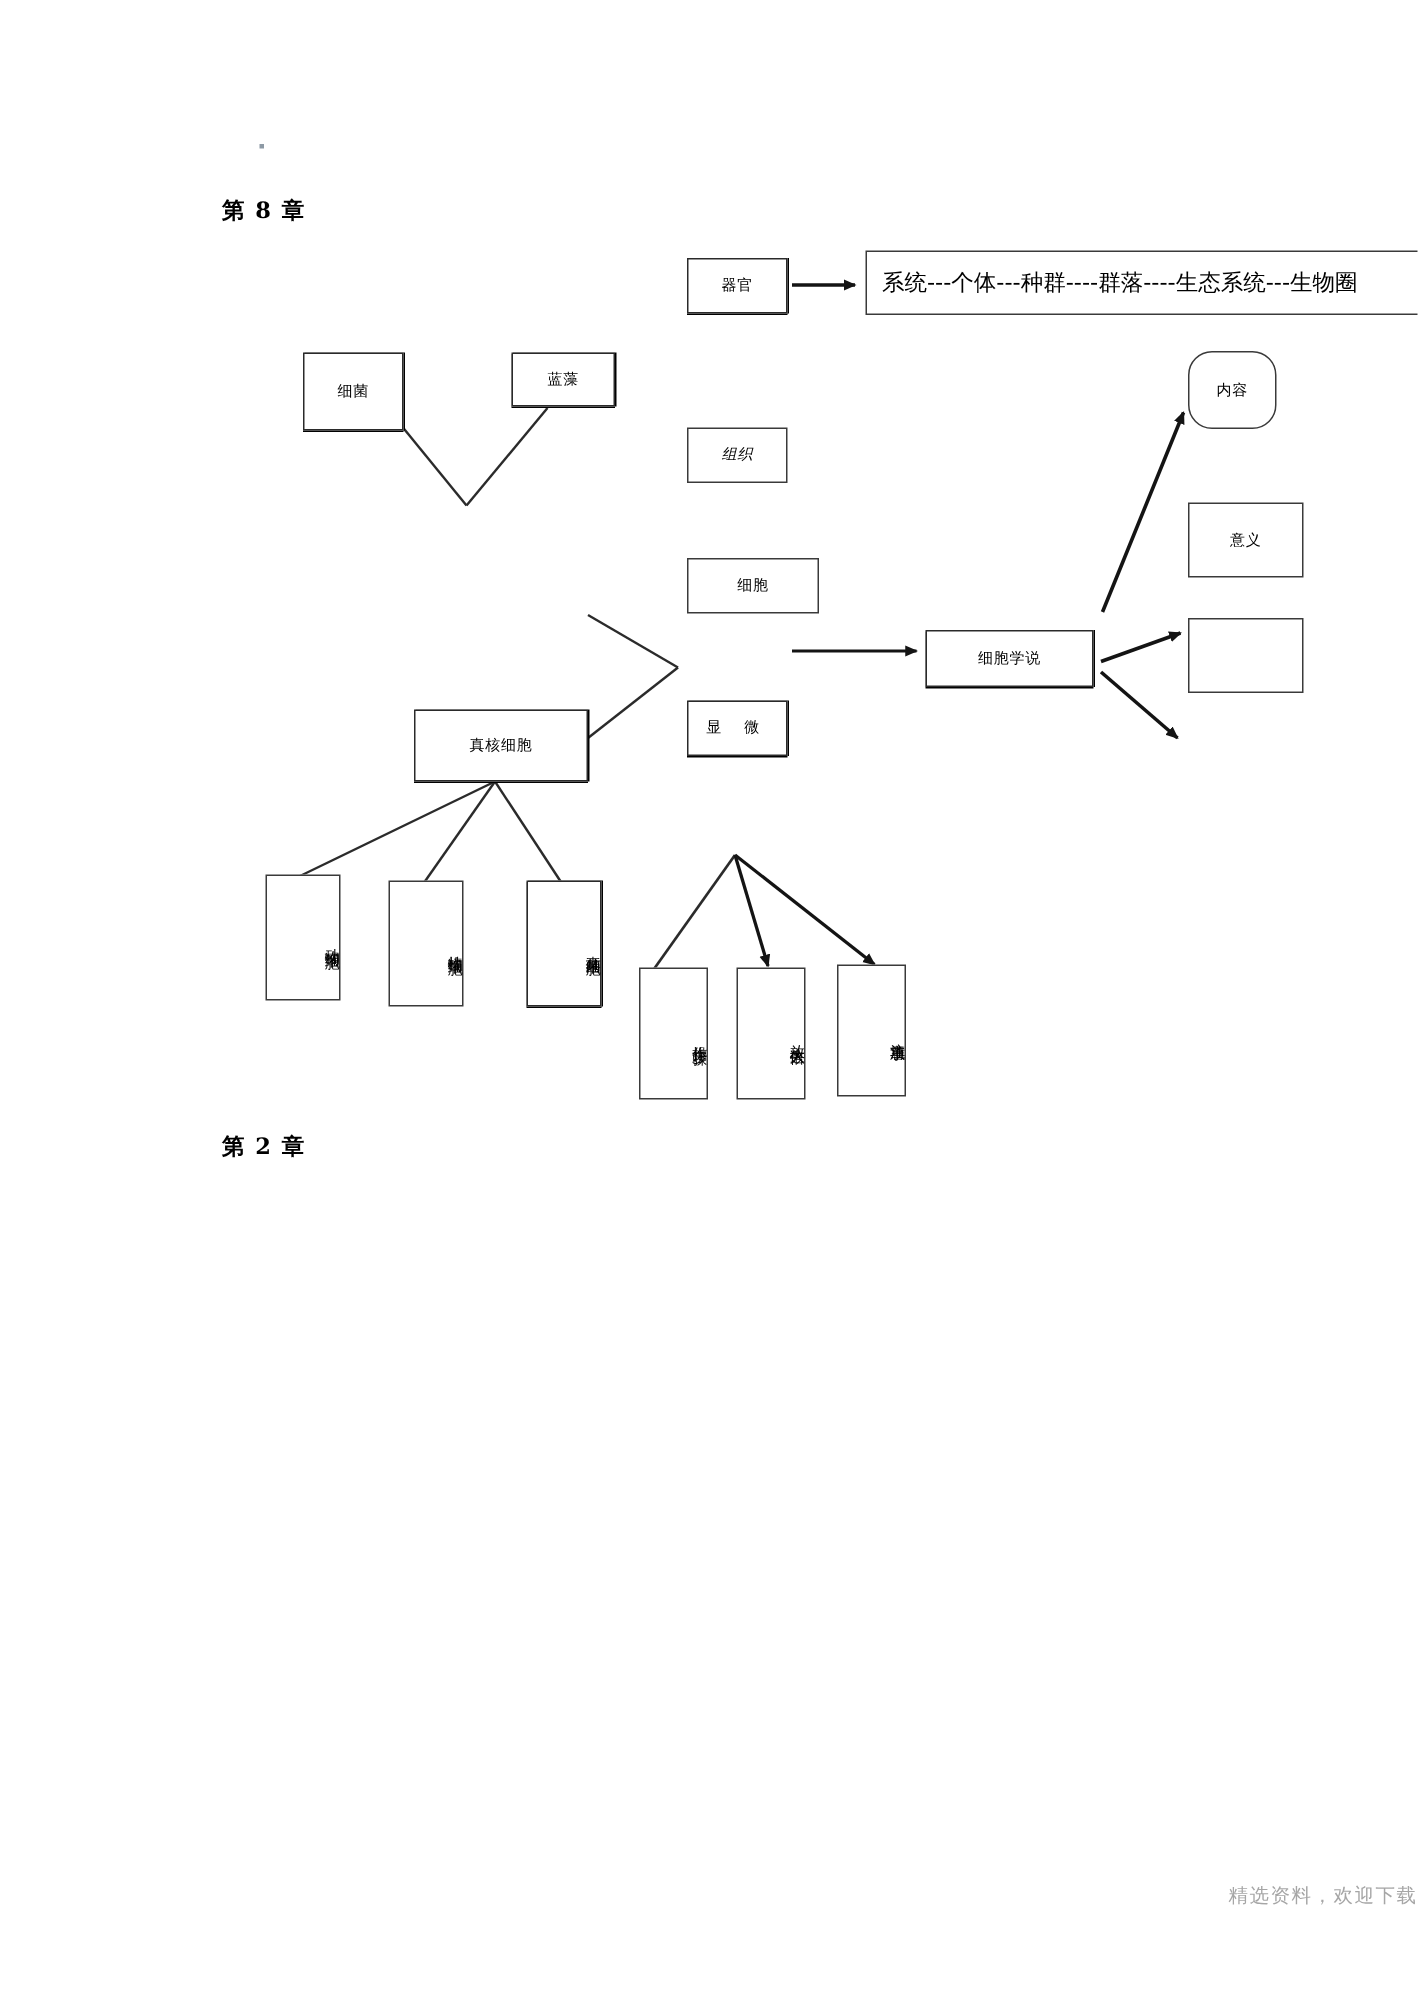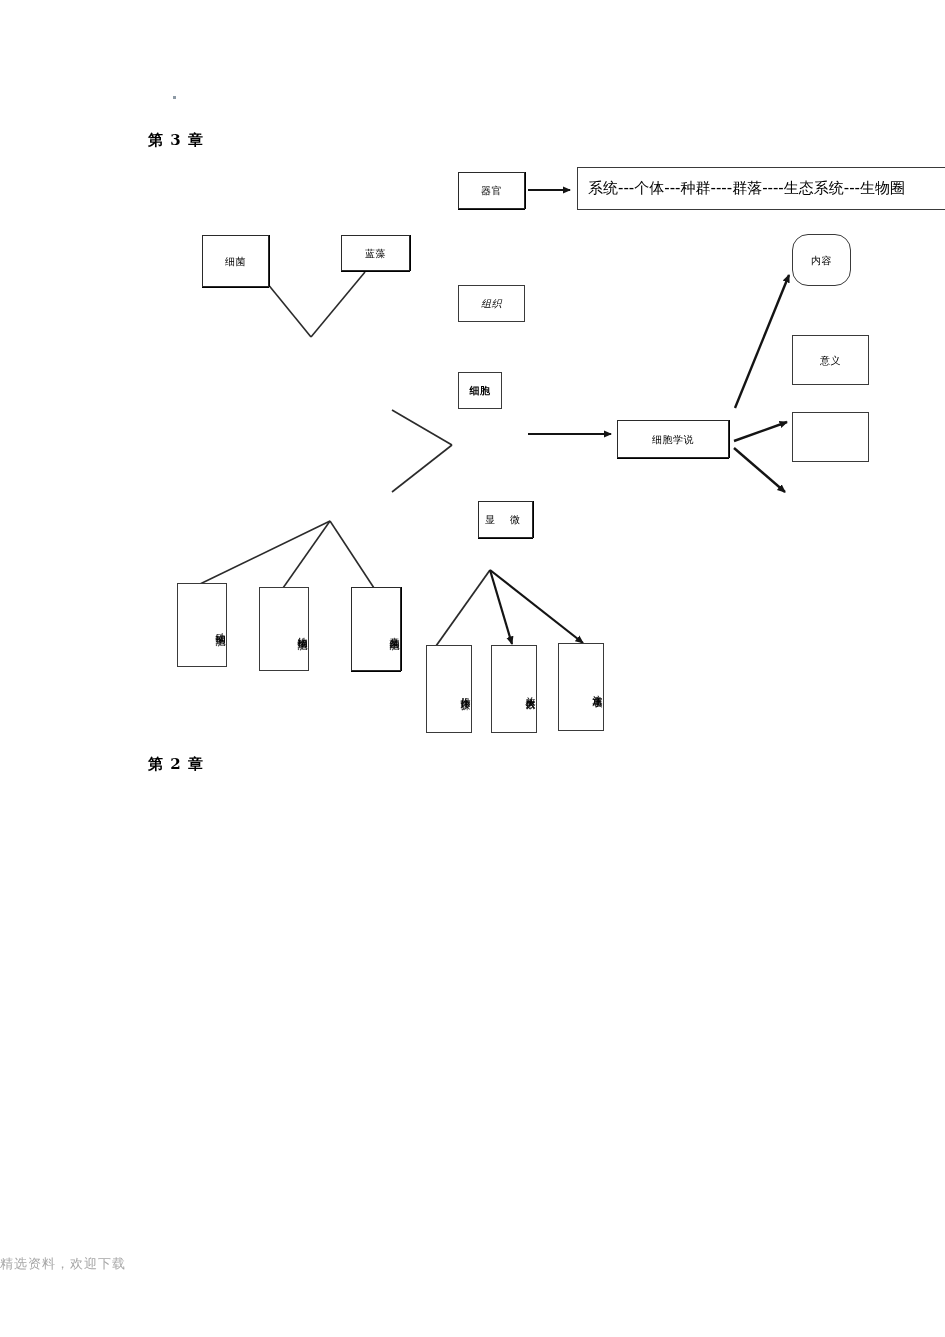--- a/index.html
+++ b/index.html
@@ -66,21 +66,21 @@
   }
   .dot {
     position: absolute;
     width: 3px;
     height: 3px;
     background: #8d9aa5;
   }
   .footer {
     position: absolute;
     width: 945px;
-    text-align: left;
+    text-align: right;
     font-size: 13px;
     color: #a6a6a6;
     letter-spacing: 1px;
   }
   svg.edges {
     position: absolute;
     left: 0; top: 0;
     width: 945px;
     height: 1337px;
     z-index: 1;
@@ -88,21 +88,21 @@
   }
   .spaced { letter-spacing: 6px; }
 </style>
 </head>
 <body>
 
 <div id="page">
 
   <div class="dot" style="left:173px; top:96px;"></div>
 
-  <div class="chapter" style="left:148px; top:131px;">第 3 章</div>
+  <div class="chapter" style="left:148px; top:131px;">第 8 章</div>
 
   <svg class="edges" viewBox="0 0 945 1337" xmlns="http://www.w3.org/2000/svg">
     <defs>
       <marker id="ah" markerWidth="9" markerHeight="9" refX="7.5" refY="4.5" orient="auto" markerUnits="userSpaceOnUse">
         <path d="M0,0.8 L8.5,4.5 L0,8.2 z" fill="#141414"></path>
       </marker>
     </defs>
 
     <path d="M258,272 L311,337" stroke="#2b2b2b" stroke-width="1.6" fill="none"></path>
     <path d="M365,272 L311,337" stroke="#2b2b2b" stroke-width="1.6" fill="none"></path>
@@ -127,34 +127,35 @@
     <path d="M490,570 L436,646" stroke="#2b2b2b" stroke-width="1.8" fill="none"></path>
     <path d="M490,570 L512,644" stroke="#141414" stroke-width="2.2" fill="none" marker-end="url(#ah)"></path>
     <path d="M490,570 L583,643" stroke="#141414" stroke-width="2.2" fill="none" marker-end="url(#ah)"></path>
   </svg>
 
   <div class="node heavy" style="left:202px; top:235px; width:67px; height:52px;">细菌</div>
 
   <div class="node heavy" style="left:341px; top:235px; width:69px; height:36px;">蓝藻</div>
 
 
+  <div class="node heavy" style="left:276px; top:473px; width:116px; height:48px;">真核细胞</div>
 
   <div class="node vertical" style="left:177px; top:583px; width:50px; height:84px;">动物细胞</div>
 
   <div class="node vertical" style="left:259px; top:587px; width:50px; height:84px;">植物细胞</div>
 
   <div class="node vertical heavy" style="left:351px; top:587px; width:50px; height:84px;">真菌细胞</div>
 
   <div class="node heavy" style="left:458px; top:172px; width:67px; height:37px;">器官</div>
 
   <div class="node" style="left:458px; top:285px; width:67px; height:37px;font-style:italic;">组织</div>
 
-  <div class="node" style="left:458px; top:372px; width:44px; height:37px;font-weight:bold;">细胞</div>
+  <div class="node" style="left:458px; top:372px; width:88px; height:37px;">细胞</div>
 
-  <div class="node heavy spaced" style="left:458px; top:501px; width:55px; height:37px;margin-left:20px;">显 微</div>
+  <div class="node heavy spaced" style="left:458px; top:467px; width:67px; height:37px;">显 微</div>
 
   <div class="node vertical" style="left:426px; top:645px; width:46px; height:88px;">操作步骤</div>
 
   <div class="node vertical" style="left:491px; top:645px; width:46px; height:88px;">放大倍数</div>
 
   <div class="node vertical" style="left:558px; top:643px; width:46px; height:88px;">注意事项</div>
 
   <div class="node chain" style="left:577px; top:167px; width:378px; height:43px;">系统---个体---种群----群落----生态系统---生物圈</div>
 
   <div class="node heavy" style="left:617px; top:420px; width:112px; height:38px;">细胞学说</div>

